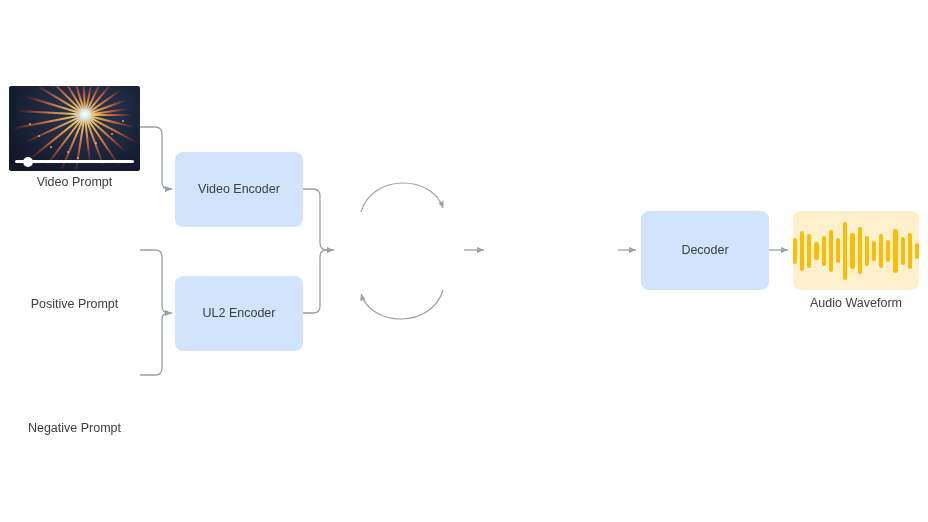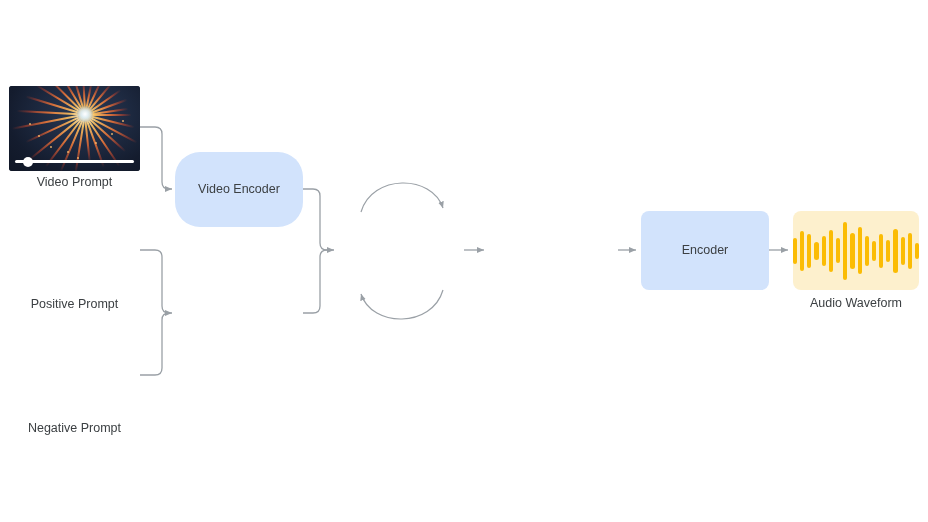--- a/index.html
+++ b/index.html
@@ -247,26 +247,27 @@
     <div class="fw-core"></div>
     <div class="progress-track"></div>
     <div class="progress-knob" style="left: 13.63px;"></div>
   </div>
   <div class="caption" style="left:9px; top:175px; width:131px;">Video Prompt</div>
 
   <div class="caption" style="left:9px; top:297px; width:131px;">Positive Prompt</div>
 
   <div class="caption" style="left:9px; top:421px; width:131px;">Negative Prompt</div>
 
-  <div class="node node-blue" style="left:175px; top:152px; width:128px; height:75px;border-radius:25px;">Video Encoder</div>
-
-
-
-
-  <div class="node node-blue" style="left:641px; top:211px; width:128px; height:79px;">Encoder</div>
+  <div class="node node-blue" style="left:175px; top:152px; width:128px; height:75px;">Video Encoder</div>
+
+  <div class="node node-blue" style="left:175px; top:276px; width:128px; height:75px;">UL2 Encoder</div>
+
+
+
+  <div class="node node-blue" style="left:641px; top:211px; width:128px; height:79px;">Decoder</div>
 
   <div class="node node-yellow" style="left:793px; top:211px; width:126px; height:79px;">
     <div class="wave" style="left:0; top:0; width:126px; height:79px; position:relative;">
       <div class="wave-bar" style="height:26px;"></div>
       <div class="wave-bar" style="height:40px;"></div>
       <div class="wave-bar" style="height:34px;"></div>
       <div class="wave-bar" style="height:18px;"></div>
       <div class="wave-bar" style="height:30px;"></div>
       <div class="wave-bar" style="height:42px;"></div>
       <div class="wave-bar" style="height:25px;"></div>

